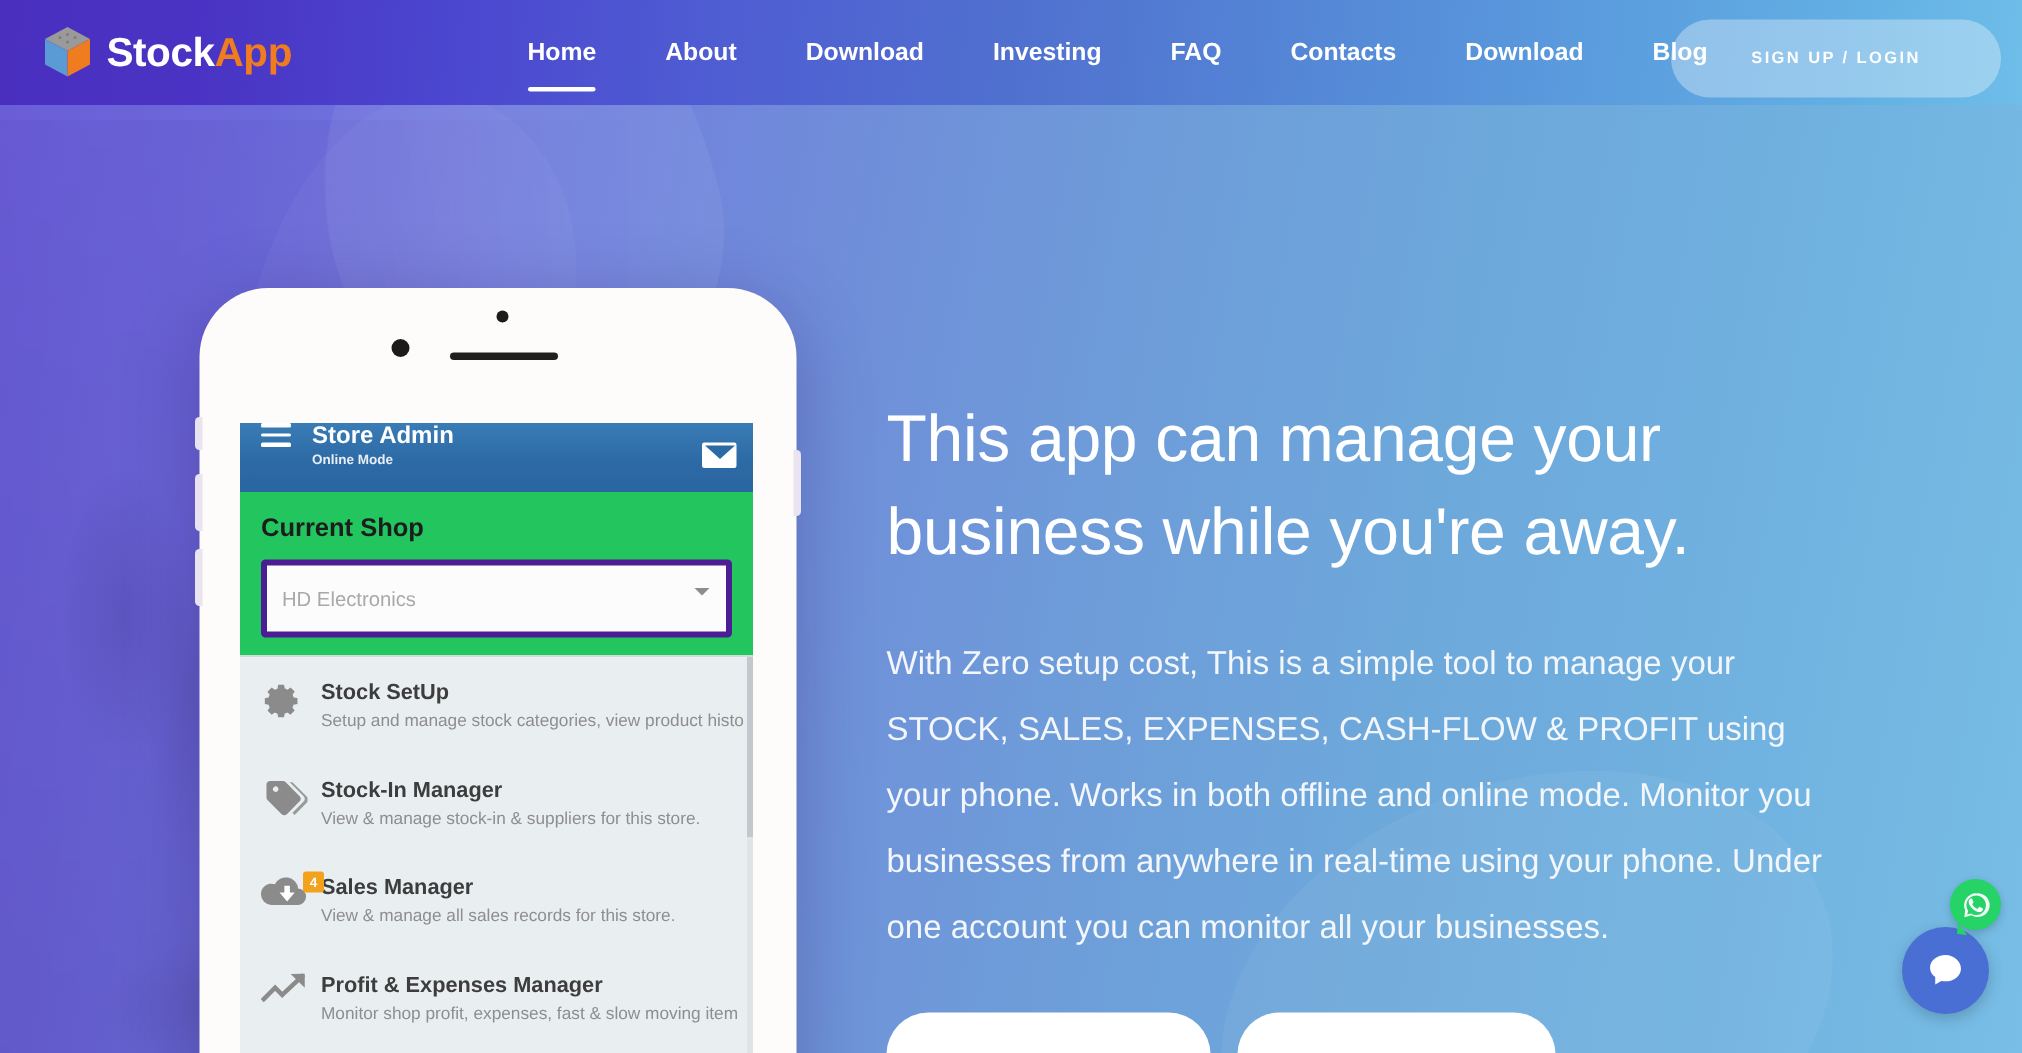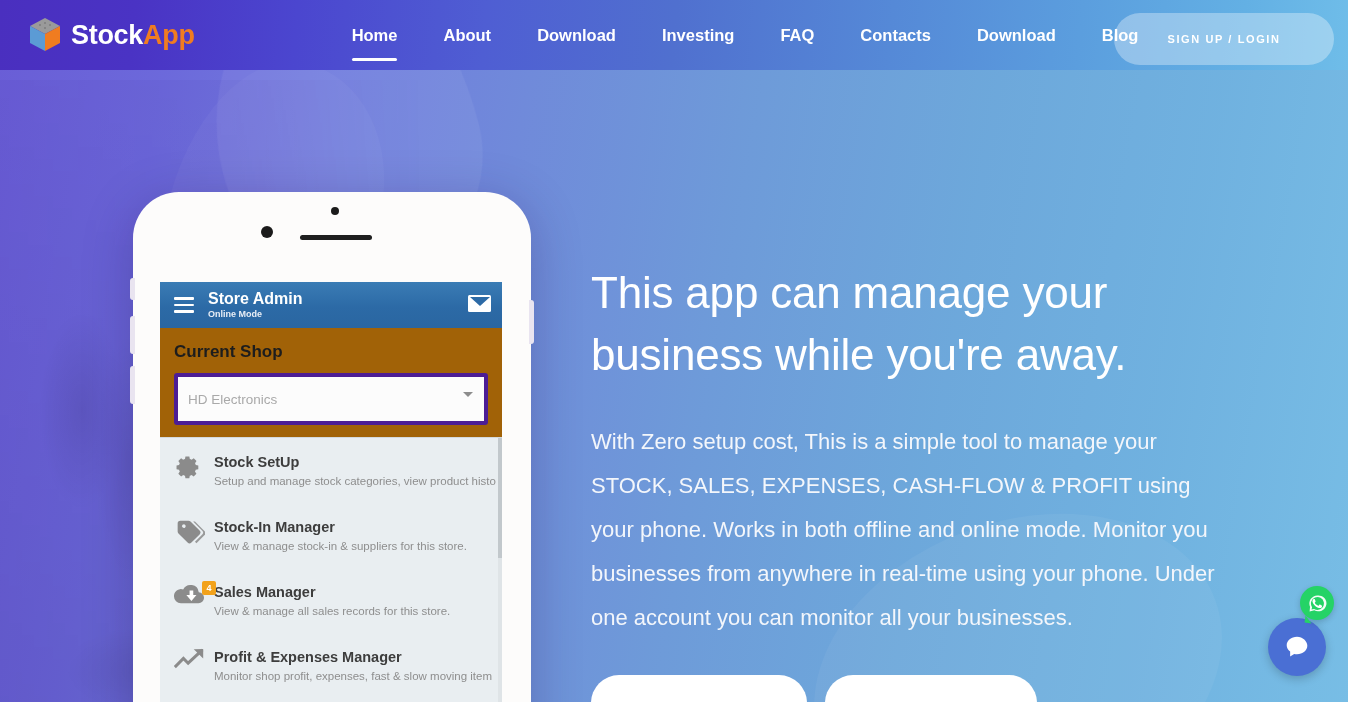--- a/index.html
+++ b/index.html
@@ -118,39 +118,39 @@
   .btn-vol.b { top:124px; height:38px; }
   .btn-vol.c { top:174px; height:38px; }
   .btn-pow { position:absolute; right:-3px; top:108px; width:5px; height:44px; border-radius:0 3px 3px 0; background:#e9e4f0; }
 
   .screen {
     position:absolute; left:27px; top:90px; width:342px; height:470px;
     background:#ffffff; overflow:hidden;
   }
   .app-bar {
     height:46px; background:linear-gradient(180deg,#3a7cb5 0%,#2c6aa6 55%,#2a66a1 100%);
-    display:flex; align-items:center; padding:0 14px; position:relative;
+    display:flex; padding:0 14px; position:relative;
   }
   .hamburger { width:20px; display:flex; flex-direction:column; gap:4px; cursor:pointer; }
   .hamburger i { display:block; height:2.5px; background:#fff; border-radius:1px; }
   .app-bar-text { margin-left:14px; }
   .app-title { color:#ffffff; font-size:16px; font-weight:bold; line-height:17px; }
   .app-sub { color:#e8eef6; font-size:9px; font-weight:bold; line-height:12px; margin-top:1px; }
   .envelope {
     position:absolute; right:11px; top:13px; width:23px; height:17px;
     background:#fff; border-radius:1.5px; cursor:pointer;
   }
   .envelope::before{
     content:""; position:absolute; left:1.5px; top:1.5px;
     width:0; height:0;
     border-left:10px solid transparent; border-right:10px solid transparent;
     border-top:9px solid #2c6aa6;
   }
 
-  .shop-sec { padding:14px 14px 12px 14px; background:#a16207; }
+  .shop-sec { padding:14px 14px 12px 14px; background:#22c55e; }
   .shop-label { font-size:17px; font-weight:bold; color:#1d1d1d; }
   .shop-select {
     margin-top:11px; height:52px; border:4px solid #4c1d95; border-radius:3px;
     background:#fcfcfc; display:flex; align-items:center; padding:0 10px;
     position:relative; cursor:pointer;
   }
   .shop-select span { font-size:13.5px; color:#a9a9a9; }
   .caret {
     position:absolute; right:11px; top:15px;
     width:0; height:0;

